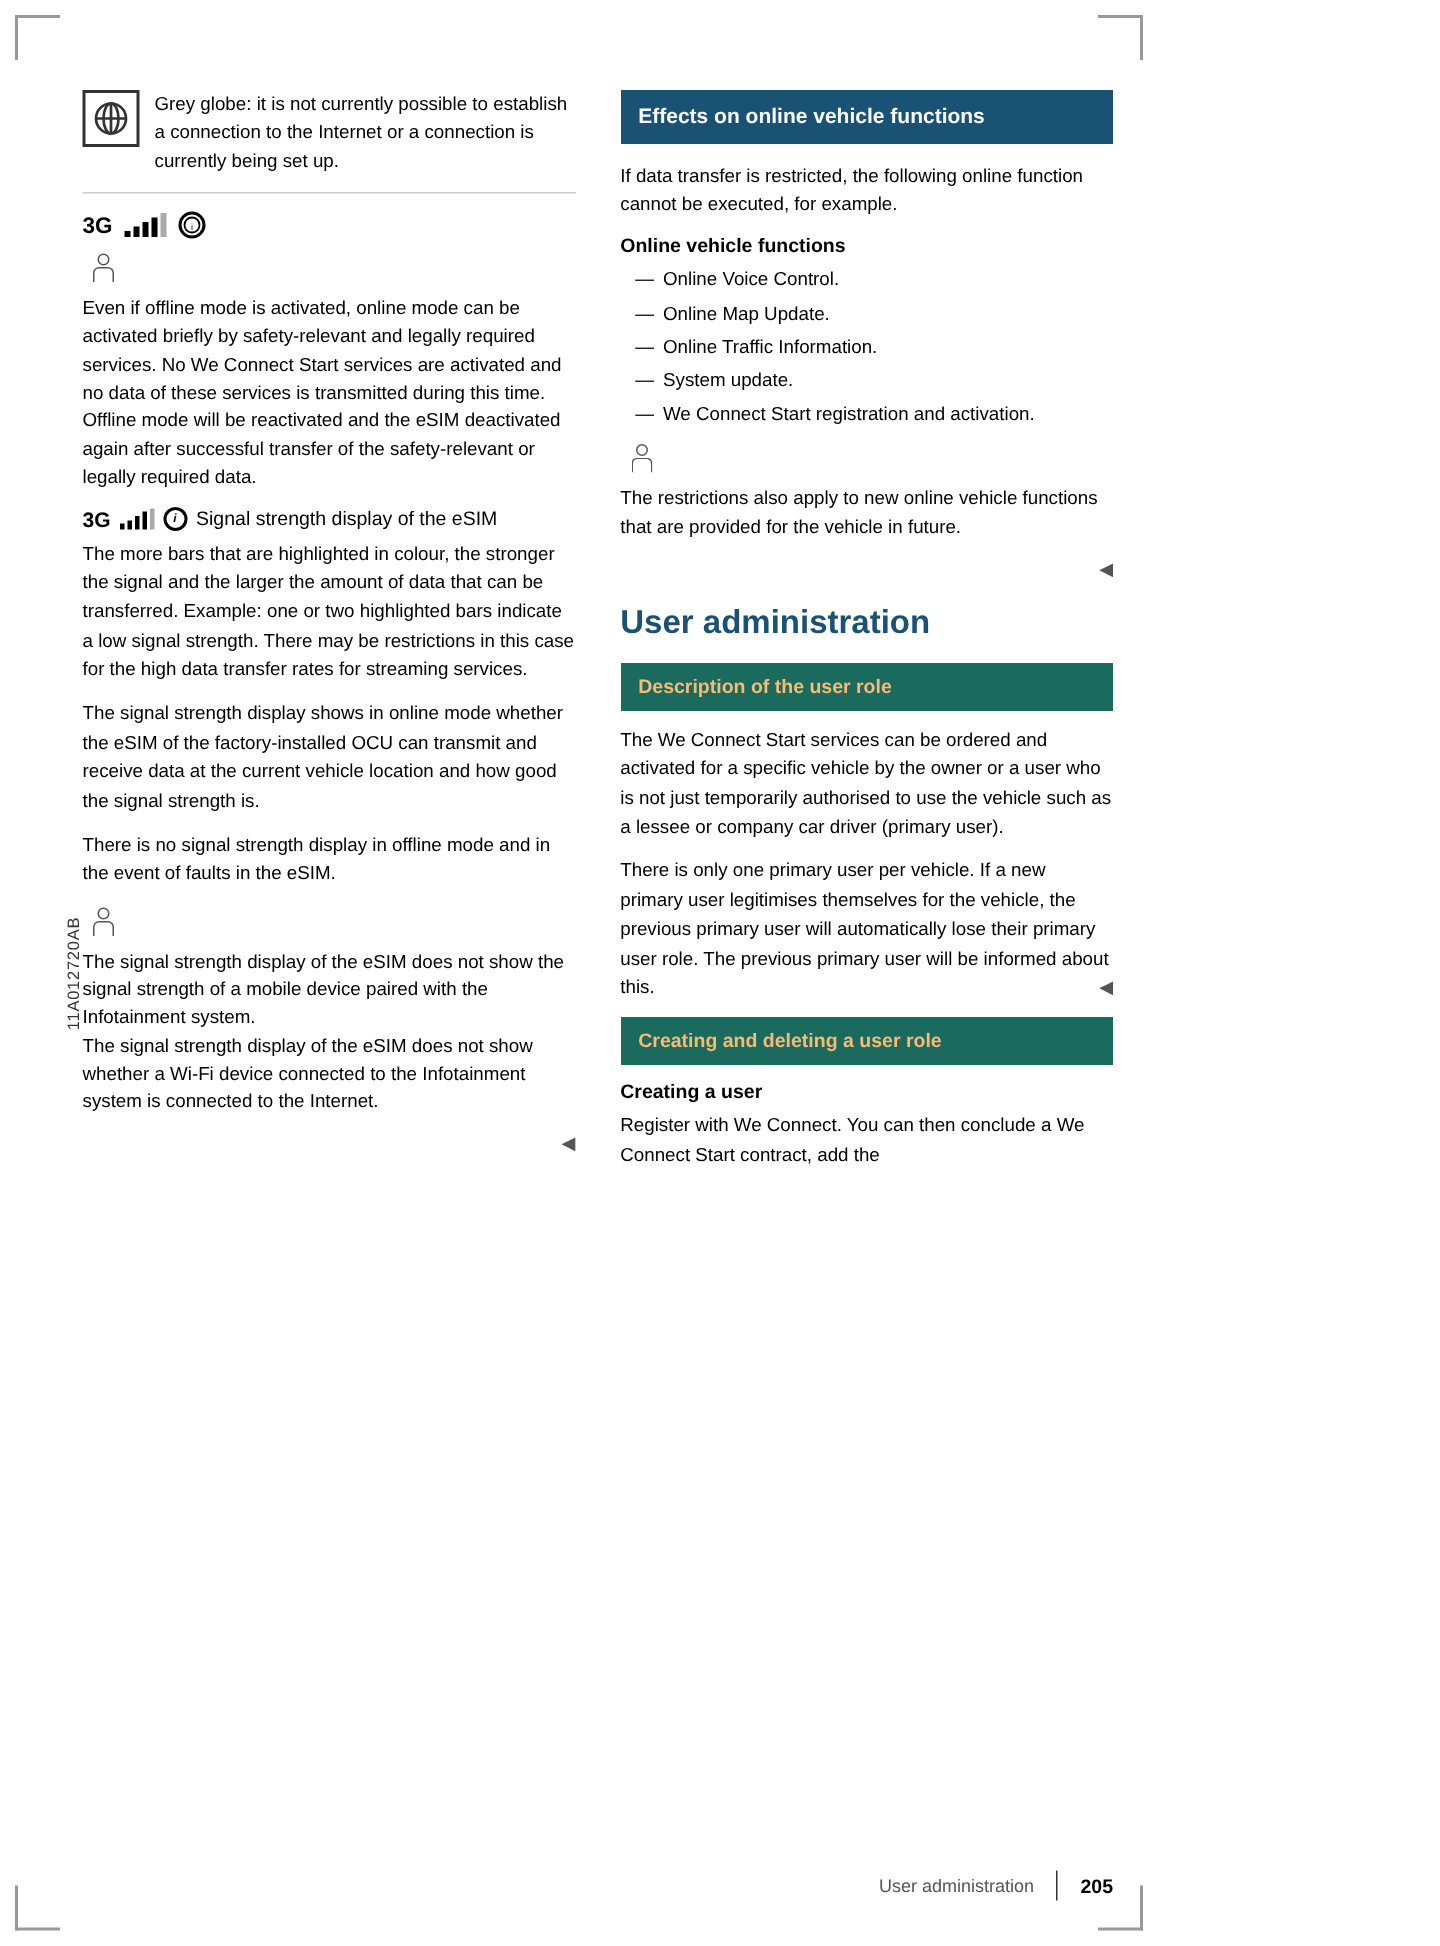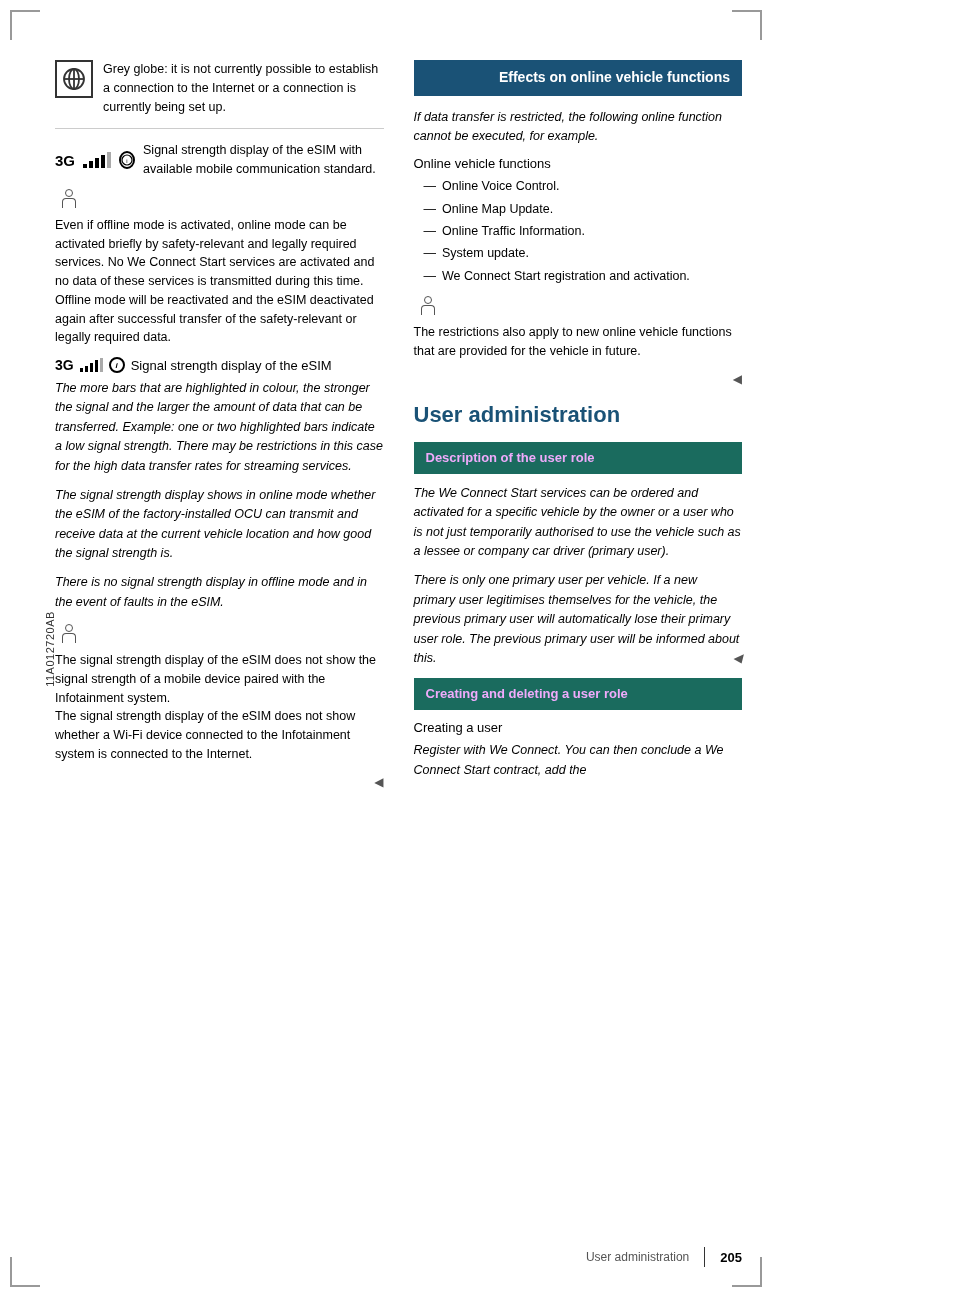--- a/index.html
+++ b/index.html
@@ -163,48 +163,46 @@
     }
     .note-text {
       font-size: 12.5px;
       line-height: 1.5;
       flex: 1;
     }
 
     
     .section-heading {
       font-size: 13px;
-      font-weight: normal;
+      font-weight: bold;
       margin-bottom: 6px;
       margin-top: 10px;
     }
 
     .body-text {
       font-size: 12.5px;
       line-height: 1.55;
       margin-bottom: 10px;
-      font-style: italic;
     }
 
     
     .blue-header {
       background: #1a5276;
       color: #fff;
       font-size: 14px;
       font-weight: bold;
       padding: 8px 12px;
       margin-bottom: 12px;
       line-height: 1.4;
-      text-align: right;
     }
 
     
     .teal-header {
       background: #1a6b5e;
-      color: #f0abfc;
+      color: #fdba74;
       font-size: 13px;
       font-weight: bold;
       padding: 7px 12px;
       margin-bottom: 10px;
       line-height: 1.4;
     }
 
     
     .end-triangle {
       float: right;
@@ -310,21 +308,20 @@
           <div class="bar" style="height:10px;"></div>
           <div class="bar" style="height:13px;"></div>
           <div class="bar" style="height:16px; background:#aaa;"></div>
         </div>
         <div class="signal-icon-circle">
           <svg width="12" height="12" viewBox="0 0 12 12" fill="none" stroke="#000" stroke-width="1.2">
             <circle cx="6" cy="6" r="5"></circle>
             <text x="6" y="9" text-anchor="middle" font-size="6" fill="#000" stroke="none">i</text>
           </svg>
         </div>
-        <div class="signal-description">Signal strength display of the eSIM with available mobile communication standard.</div>
       </div>
 
 
       <div class="note-row">
         <div class="person-icon">
           <div class="person-head"></div>
           <div class="person-body"></div>
         </div>
         <div class="note-text">Even if offline mode is activated, online mode can be activated briefly by safety-relevant and legally required services. No We Connect Start services are activated and no data of these services is transmitted during this time. Offline mode will be reactivated and the eSIM deactivated again after successful transfer of the safety-relevant or legally required data.</div>
       </div>

